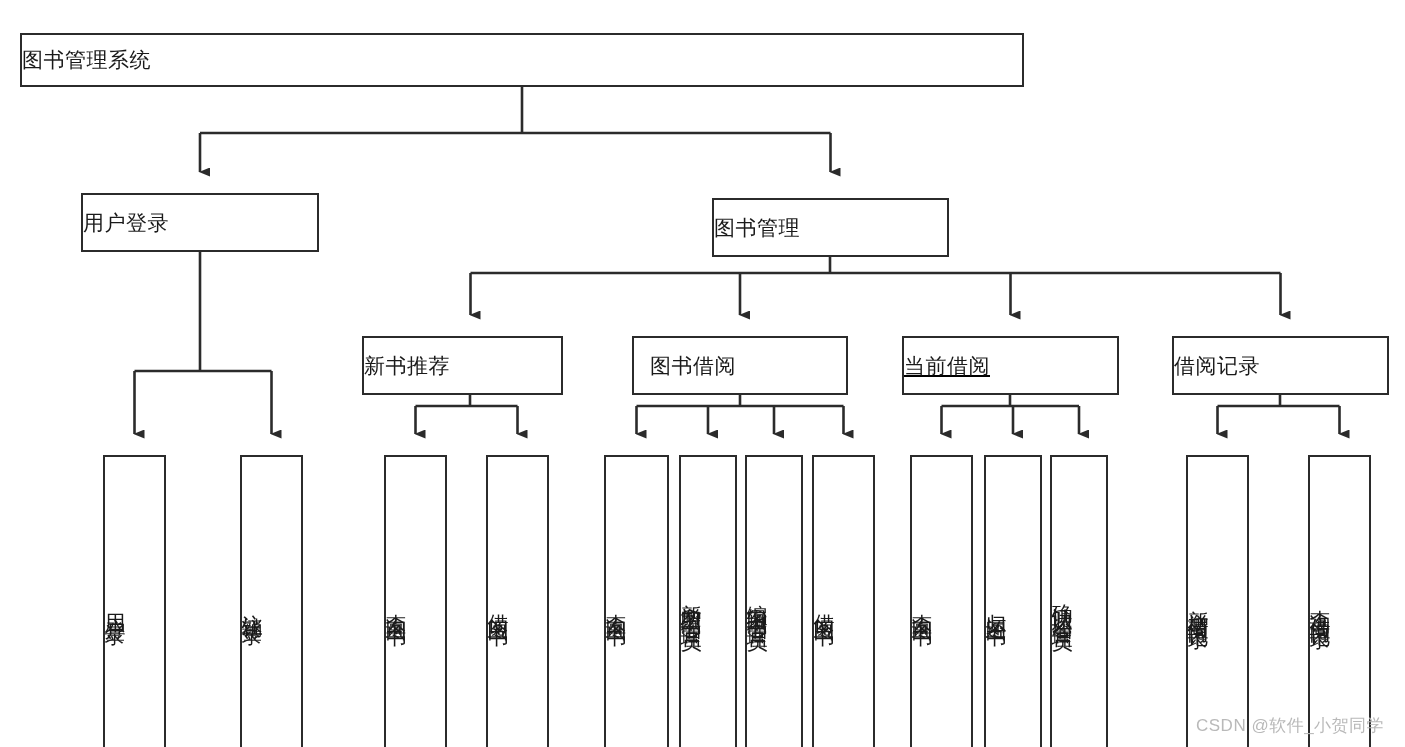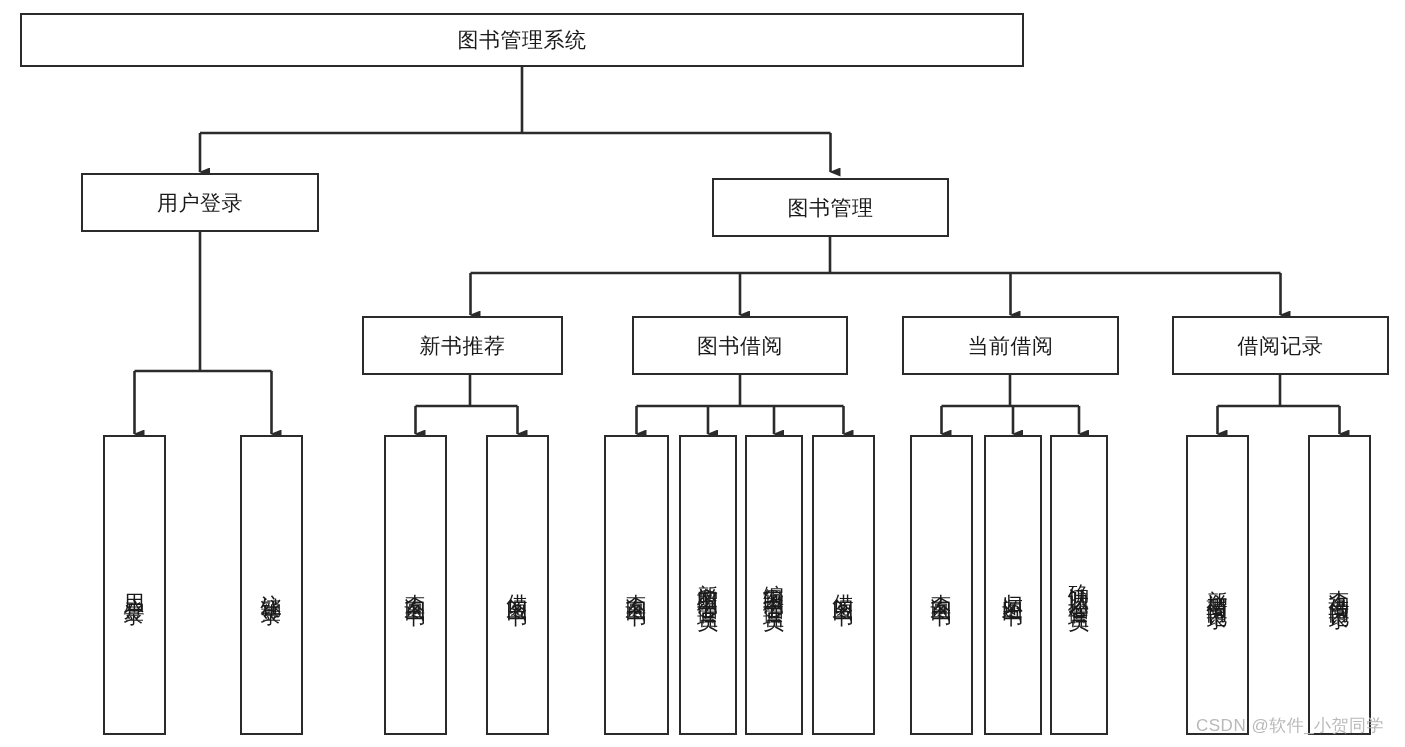--- a/index.html
+++ b/index.html
@@ -26,22 +26,22 @@
     width: 1405px;
     height: 747px;
   }
   .node-box {
     position: absolute;
     box-sizing: border-box;
     background: #ffffff;
     border: 2px solid #2b2b2b;
     display: flex;
     align-items: center;
-    justify-content: center;
     overflow: hidden;
+    margin-top: 20px;
   }
   .node-label-h {
     font-size: 21px;
     color: #1a1a1a;
     line-height: 1.1;
     letter-spacing: 0.5px;
     white-space: nowrap;
   }
   .node-label-v {
     font-size: 21px;
@@ -114,24 +114,24 @@
       </div>
       <div class="node-box" style="left: 81px; top: 173px; width: 238px; height: 59px;">
         <span class="node-label-h">用户登录</span>
       </div>
       <div class="node-box" style="left: 712px; top: 178px; width: 237px; height: 59px;">
         <span class="node-label-h">图书管理</span>
       </div>
       <div class="node-box" style="left: 362px; top: 316px; width: 201px; height: 59px;">
         <span class="node-label-h">新书推荐</span>
       </div>
-      <div class="node-box" style="left: 632px; top: 316px; width: 216px; height: 59px;">
+      <div class="node-box" style="left: 632px; top: 316px; width: 216px; height: 59px; padding-left: 16px;">
         <span class="node-label-h">图书借阅</span>
       </div>
-      <div class="node-box" style="left: 902px; top: 316px; width: 217px; height: 59px;">
+      <div class="node-box" style="left: 902px; top: 316px; width: 217px; height: 59px; text-decoration: underline;">
         <span class="node-label-h">当前借阅</span>
       </div>
       <div class="node-box" style="left: 1172px; top: 316px; width: 217px; height: 59px;">
         <span class="node-label-h">借阅记录</span>
       </div>
       <div class="node-box" style="left: 103px; top: 435px; width: 63px; height: 300px;">
         <span class="node-label-v">用户登录</span>
       </div>
       <div class="node-box" style="left: 240px; top: 435px; width: 63px; height: 300px;">
         <span class="node-label-v">注销登录</span>

